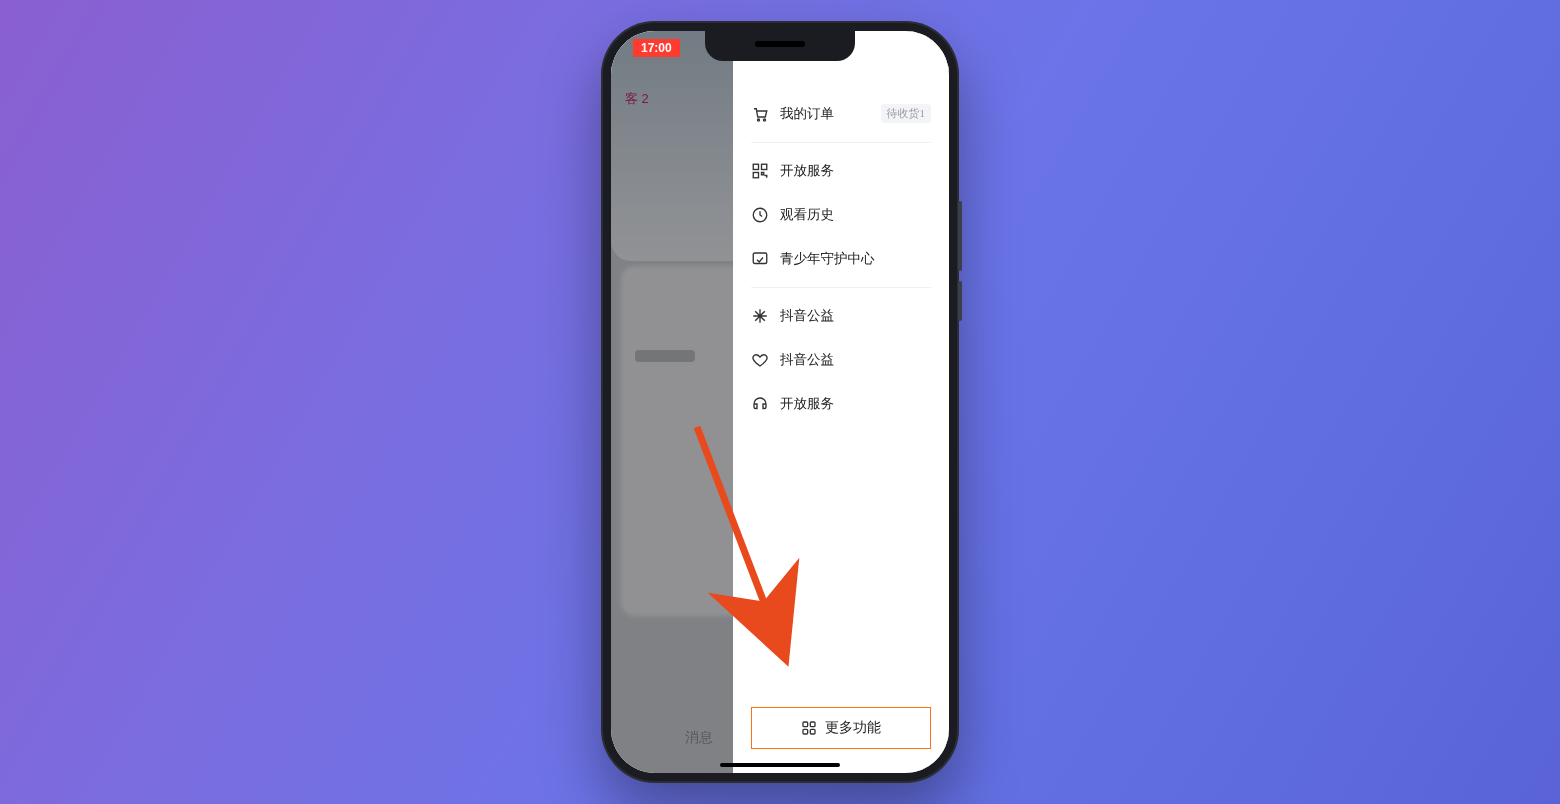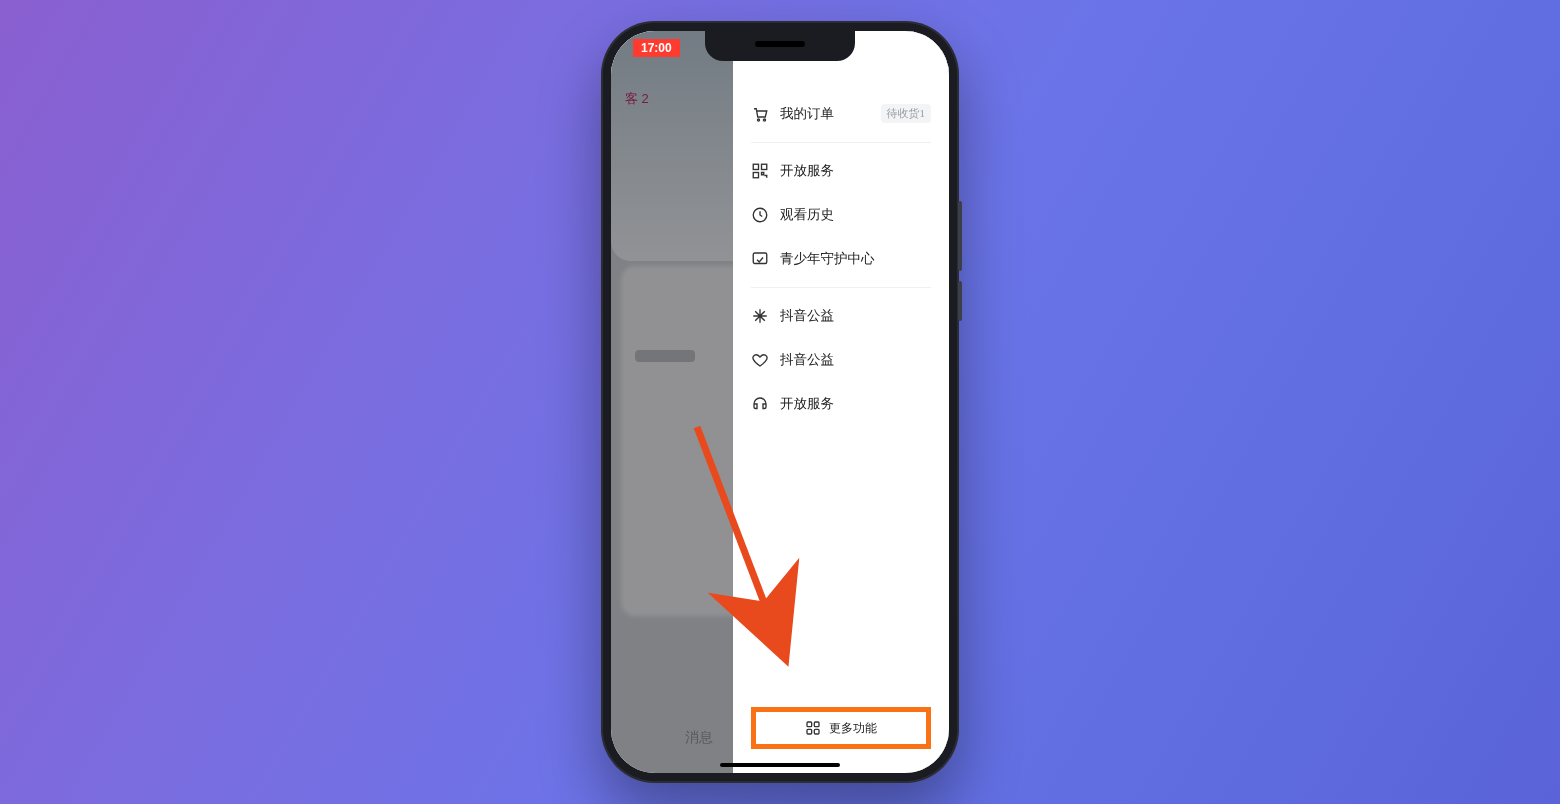--- a/index.html
+++ b/index.html
@@ -86,23 +86,23 @@
     padding:13px 18px; font-size:13.5px; color:#222;
     cursor:pointer;
   }
   .mi .ico { width:18px; height:18px; flex:0 0 18px; display:flex; align-items:center; justify-content:center; color:#333; }
   .mi .lbl { flex:1; }
   .mi .badge {
     font-size:11px; color:#9a9da3; background:#f3f4f6;
     padding:2px 6px; border-radius:4px; white-space:nowrap;font-family:Liberation Serif, serif;
   }
   .drawer .more {
-    margin:10px 18px 24px; height:42px; border:5px solid #f97316;
+    margin:10px 18px 24px; height:42px; border:1px solid #f97316;
     display:flex; align-items:center; justify-content:center; gap:8px;
-    font-size:12px; color:#222; cursor:pointer; background:#fff;
+    font-size:14px; color:#222; cursor:pointer; background:#fff;
   }
   .home-ind {
     position:absolute; bottom:6px; left:50%; transform:translateX(-50%);
     width:120px; height:4px; background:#000; border-radius:3px; z-index:55;
   }
   .arrow {
     position:absolute; z-index:45; pointer-events:none;
     left:82px; top:392px;
   }
   .arrow svg { overflow:visible; }

